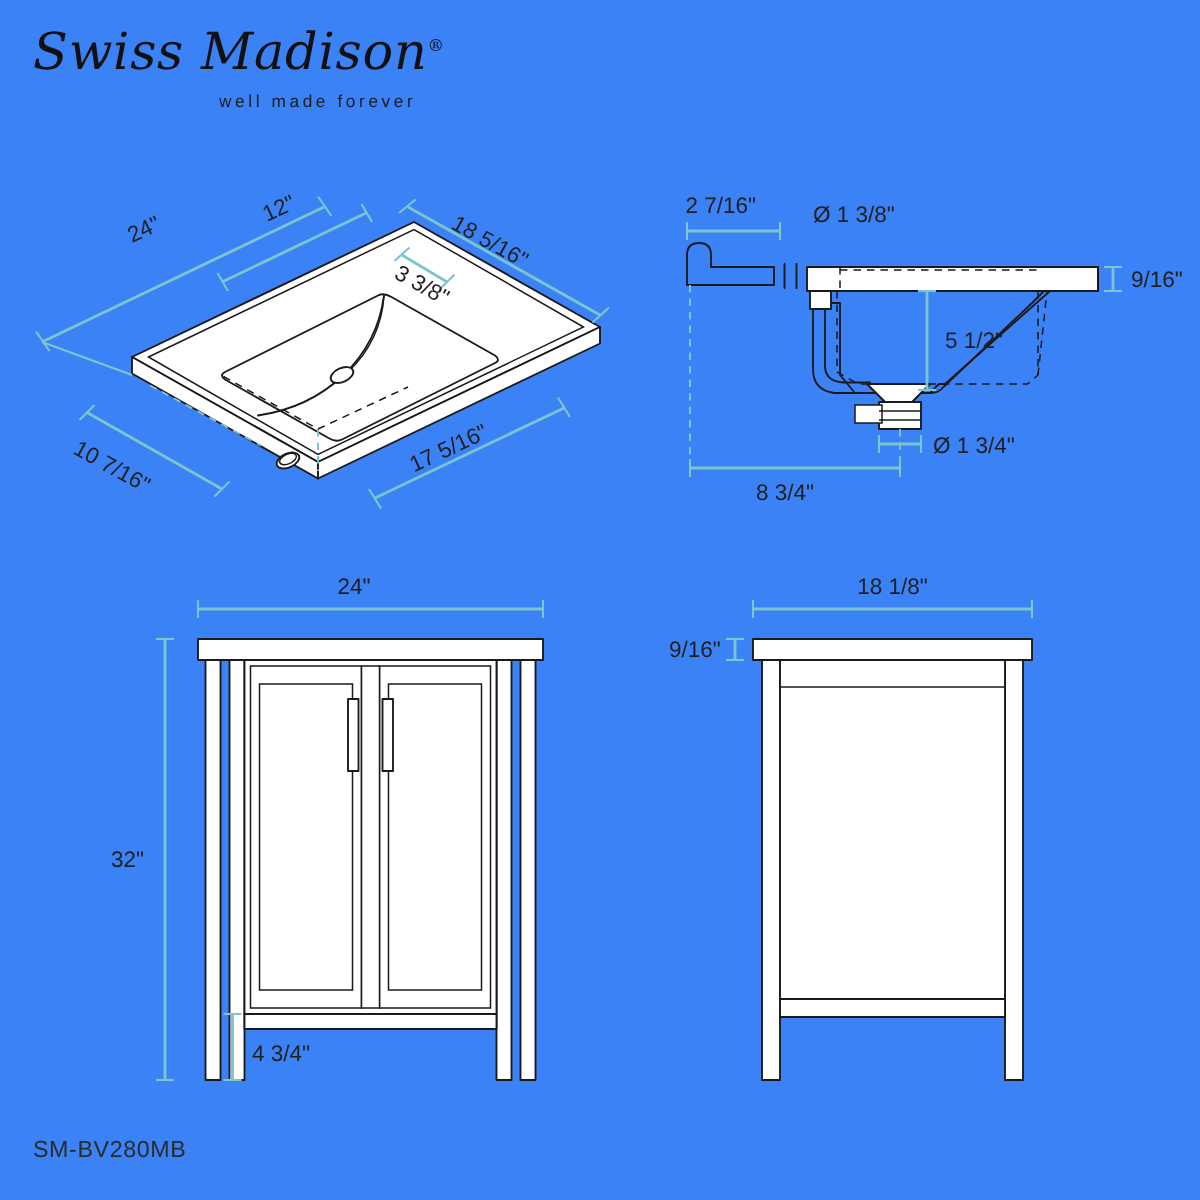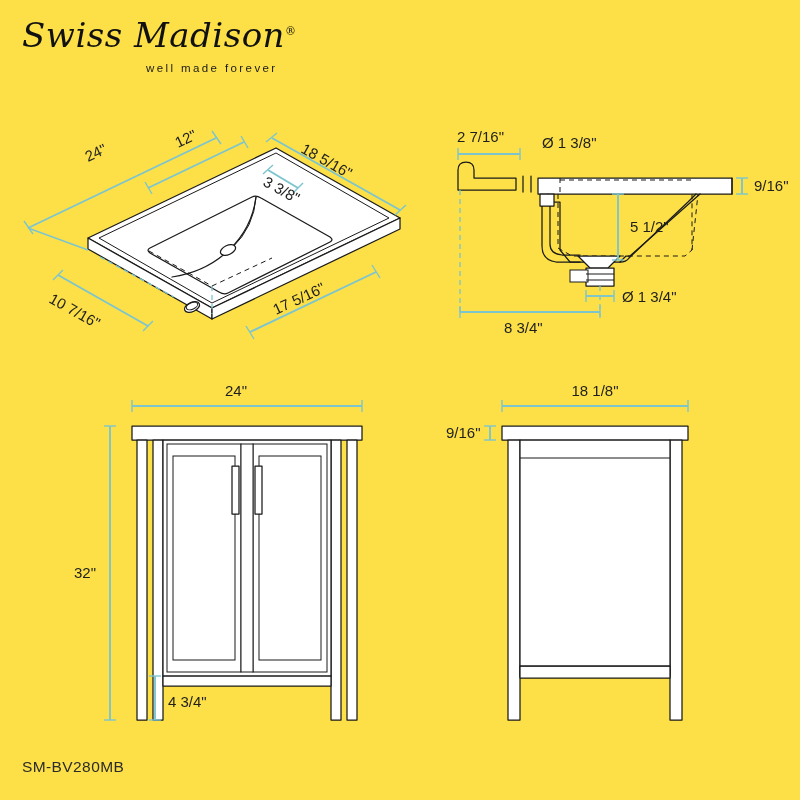--- a/index.html
+++ b/index.html
@@ -13,21 +13,21 @@
     height: 800px;
     position: relative;
     font-family: "Liberation Sans", sans-serif;
     overflow: hidden;
   }
   #sheet {
     position: absolute;
     left: 0; top: 0;
     width: 800px;
     height: 800px;
-    background: #fde047;
+    background: #3b82f6;
   }
   .brand-wrap {
     position: absolute;
     left: 22px;
     top: 18px;
     width: 270px;
     height: 62px;
   }
   .brand-name {
     font-family: "DejaVu Serif", serif;

